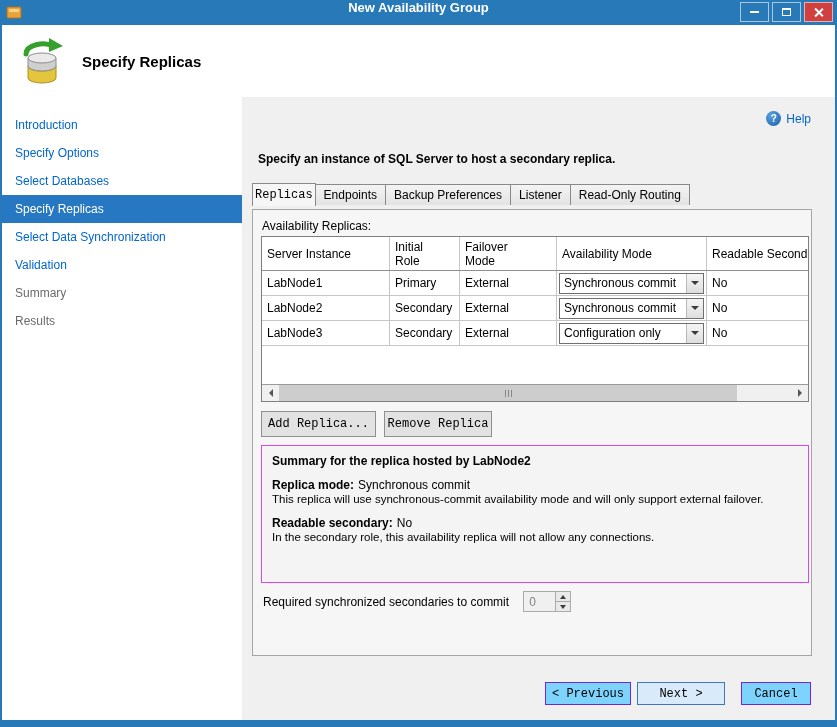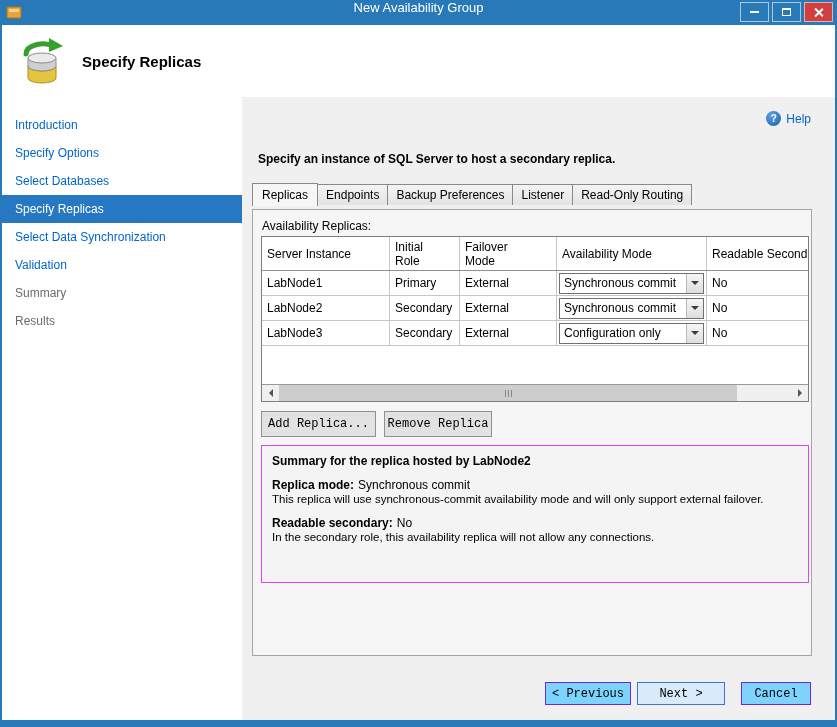--- a/index.html
+++ b/index.html
@@ -1,21 +1,21 @@
 <!DOCTYPE html>
 <html><head>
 <meta charset="utf-8">
 <style>
   * { margin:0; padding:0; box-sizing:border-box; }
   body { font-family:"Liberation Sans", sans-serif; background:#555; }
   .window { position:relative; width:837px; height:727px; background:#2779b8; overflow:hidden; }
 
   
   .titlebar { position:absolute; top:0; left:0; width:100%; height:14px; background:#2779b8;
-              display:flex; align-items:center; justify-content:center; }
+              display:flex; align-items:center; justify-content:center;font-weight:bold; }
   .titlebar-title { color:#fff; font-size:13px; }
   .app-icon { position:absolute; left:6px; top:4px; width:16px; height:16px; }
   .tb-controls { position:absolute; top:2px; right:4px; display:flex; gap:3px; }
   .tb-btn { width:29px; height:20px; border:1px solid #a9c8de; background:#2779b8;
             display:flex; align-items:center; justify-content:center; cursor:default; }
   .tb-btn.close { background:#d04040; border-color:#dfb3b3; }
   .g-min { width:9px; height:2px; background:#fff; }
   .g-max { width:9px; height:8px; border:1px solid #fff; border-top:2px solid #fff; }
   .g-close { position:relative; width:11px; height:11px; }
   .g-close::before, .g-close::after { content:""; position:absolute; left:5px; top:0; width:1.6px; height:11px; background:#fff; }
@@ -44,21 +44,21 @@
   .help-icon { width:15px; height:15px; border-radius:50%; background:radial-gradient(circle at 35% 30%, #5aa2e0, #1d5fa8);
                display:flex; align-items:center; justify-content:center; }
   .help-icon::before { content:"?"; color:#fff; font-size:10px; font-weight:bold; }
 
   .instruction { position:absolute; top:55px; left:16px; font-size:12px; font-weight:bold; color:#000; }
 
   
   .tabs { position:absolute; top:86px; left:10px; height:22px; display:flex; align-items:flex-end; z-index:3; }
   .tab { height:21px; padding:0 8px; display:flex; align-items:center; font-size:12px;
          background:linear-gradient(#f4f4f4,#e3e3e3); border:1px solid #898989; border-bottom:none; margin-right:-1px; cursor:default; }
-  .tab.active { height:23px; margin-bottom:-1px; background:#f6f6f6; z-index:4; padding:0 9px; }
+  .tab.active { height:23px; margin-bottom:-1px; background:#f6f6f6; z-index:4; padding:0 2px;font-family:Liberation Mono, monospace; }
 
   .tab-panel { position:absolute; top:112px; left:10px; width:560px; height:447px;
                background:#f6f6f6; border:1px solid #a5a5a5; z-index:2; }
 
   .replicas-label { position:absolute; top:9px; left:9px; font-size:12px; color:#000; }
 
   
   .grid { position:absolute; top:26px; left:8px; width:548px; height:166px; border:1px solid #7f7f7f;
           background:#fff; display:flex; flex-direction:column; overflow:hidden; }
   .grid-head { height:34px; display:flex; border-bottom:1px solid #8f8f8f; background:#fff; flex-shrink:0; }
@@ -279,20 +279,34 @@
           <div class="sline">
             <span class="b">Replica mode:</span><span class="gap">Synchronous commit</span>
           </div>
           <div class="sdesc">This replica will use synchronous-commit availability mode and will only support external failover.</div>
           <div class="sline">
             <span class="b">Readable secondary:</span><span class="gap">No</span>
           </div>
           <div class="sdesc">In the secondary role, this availability replica will not allow any connections.</div>
         </div>
 
+        <div class="secondaries">
+          <span>Required synchronized secondaries to commit</span>
+          <div class="spinner">
+            <div class="spin-value">0</div>
+            <div class="spin-buttons">
+              <div class="spin-up">
+                  <i class="tri-up-s"></i>
+                </div>
+              <div class="spin-down">
+                  <i class="tri-down-s"></i>
+                </div>
+            </div>
+          </div>
+        </div>
 
       </div>
 
       <button class="fbtn btn-previous">&lt; Previous</button>
       <button class="fbtn btn-next">Next &gt;</button>
       <button class="fbtn btn-cancel">Cancel</button>
 
     </div>
   </div>
 </div>

